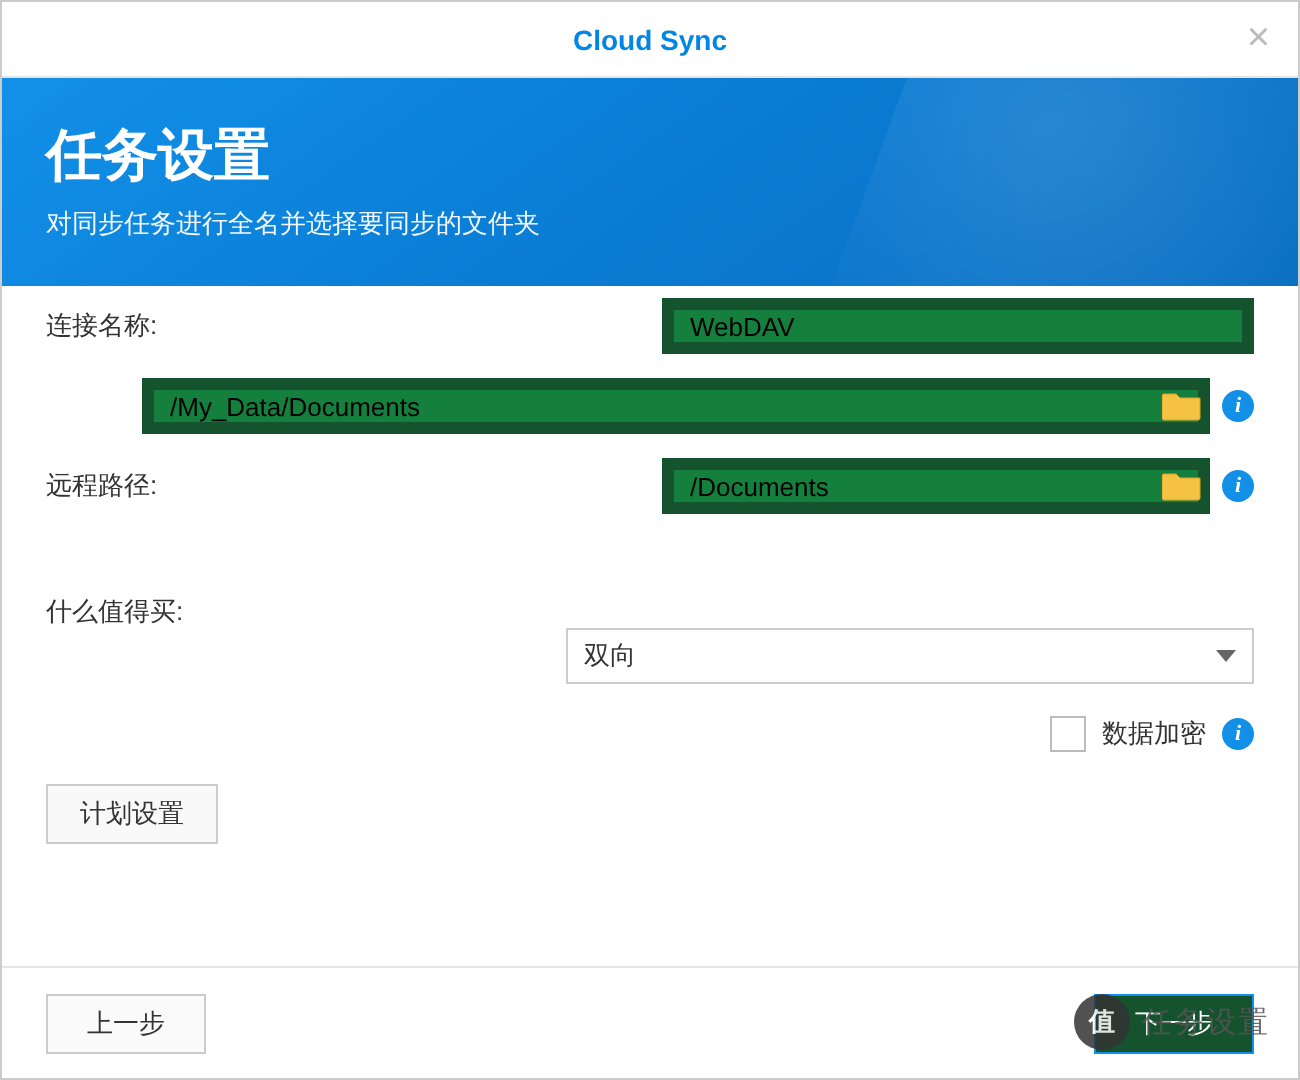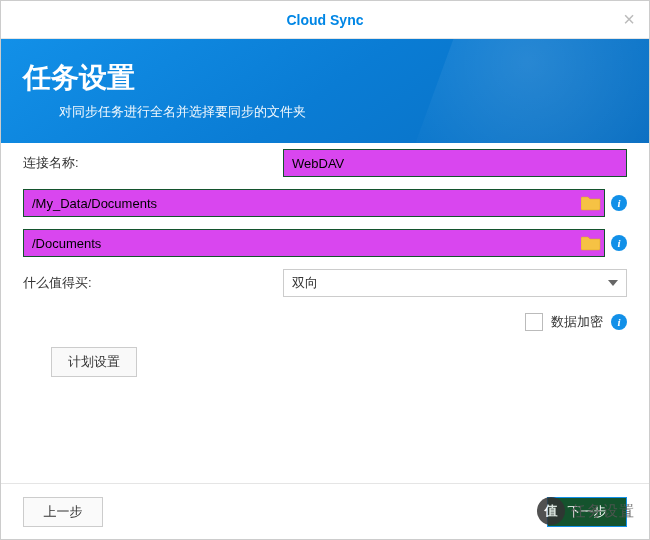--- a/index.html
+++ b/index.html
@@ -4,36 +4,36 @@
 <style>
   * { box-sizing: border-box; margin: 0; padding: 0; }
   html, body { width: 650px; height: 540px; font-family: "Helvetica Neue", Arial, "Microsoft YaHei", sans-serif; font-size: 13px; color: #333; }
   .window { width: 650px; height: 540px; border: 1px solid #ccc; background: #fff; display: flex; flex-direction: column; position: relative; overflow: hidden; }
   .titlebar { height: 38px; display: flex; align-items: center; justify-content: center; border-bottom: 1px solid #e5e5e5; position: relative; }
   .titlebar-title { color: #0086E5; font-weight: bold; font-size: 14px; }
   .close-icon { position: absolute; right: 14px; top: 8px; font-size: 20px; color: #bbb; cursor: pointer; line-height: 1; }
   .banner { background: linear-gradient(145deg, #1290E8 0%, #0A7CD4 50%, #0A6FC2 100%); color: #fff; padding: 20px 22px 22px 22px; position: relative; overflow: hidden; }
   .banner::after { content:""; position:absolute; right:-40px; top:-40px; width:260px; height:260px; background: radial-gradient(circle at 30% 30%, rgba(255,255,255,0.12), rgba(255,255,255,0) 60%); transform: rotate(20deg); }
   .banner h1 { font-size: 28px; font-weight: bold; margin-bottom: 6px; }
-  .banner p { font-size: 13px; opacity: 0.95; margin-left: 36px; }
+  .banner p { font-size: 13px; opacity: 0.95; }
   .form-area { flex: 1; padding: 6px 22px 10px 22px; display: flex; flex-direction: column; gap: 12px; }
   .row { display: flex; align-items: center; }
   .row-label { width: 260px; min-width: 260px; color: #333; }
   .row-field { flex: 1; display: flex; align-items: center; gap: 6px; }
-  .text-input { flex: 1; height: 28px; border: 1px solid #14532d; padding: 0 8px; font-size: 13px; background: #d946ef; }
+  .text-input { flex: 1; height: 28px; border: 6px solid #14532d; padding: 0 8px; font-size: 13px; background: #15803d; margin-left: 48px; }
   .input-wrap { flex: 1; position: relative; display: flex; align-items: center; justify-content: center; }
   .input-wrap .text-input { width: 100%; padding-right: 30px; }
   .folder-icon-btn { position: absolute; right: 4px; top: 50%; transform: translateY(-50%); width: 20px; height: 16px; display: inline-block; cursor: pointer; }
   .folder-icon-btn svg { width: 20px; height: 16px; display:block; }
   .info-icon { width: 16px; height: 16px; border-radius: 50%; background: #1290E8; color: #fff; font-size: 11px; font-style: italic; font-weight: bold; display: inline-flex; align-items: center; justify-content: center; cursor: default; font-family: Georgia, serif; }
-  .select { flex: 1; height: 28px; border: 1px solid #ccc; background: #fff; display: flex; align-items: center; justify-content: space-between; padding: 0 8px; cursor: pointer; }
+  .select { flex: 1; height: 28px; border: 1px solid #ccc; background: #fff; display: flex; align-items: center; justify-content: space-between; padding: 0 8px; cursor: pointer; margin-top: 45px; }
   .select .caret { border-left: 5px solid transparent; border-right: 5px solid transparent; border-top: 6px solid #666; width: 0; height: 0; }
   .checkbox-row { display: flex; align-items: center; gap: 8px; margin-top: 4px; padding-left: 4px; justify-content: flex-end; }
   .checkbox { width: 18px; height: 18px; border: 1px solid #bbb; background: #fff; cursor: pointer; }
-  .schedule-btn { margin-top: 4px; width: 86px; height: 30px; border: 1px solid #ccc; background: #f9f9f9; color: #333; font-size: 13px; cursor: pointer; padding: 0 10px; margin-left: 28px; }
+  .schedule-btn { margin-top: 4px; width: 86px; height: 30px; border: 1px solid #ccc; background: #f9f9f9; color: #333; font-size: 13px; cursor: pointer; padding: 0 10px; }
   .footer { height: 56px; border-top: 1px solid #e5e5e5; display: flex; align-items: center; justify-content: space-between; padding: 0 22px; background:#fff; }
   .btn { min-width: 80px; height: 30px; border: 1px solid #ccc; background: #fafafa; color: #333; font-size: 13px; cursor: pointer; padding: 0 16px; }
   .btn.primary { background: #14532d; border-color: #1290E8; color: #fff; }
   .watermark { position: absolute; right: 14px; bottom: 14px; display: flex; align-items: center; gap: 6px; opacity: 0.85; pointer-events: none; }
   .watermark-badge { width: 28px; height: 28px; border-radius: 50%; background: #333; color: #fff; display:flex; align-items:center; justify-content:center; font-size:13px; font-weight:bold; }
   .watermark-text { color: #555; font-size: 15px; letter-spacing: 1px; }
 </style>
 </head>
 <body>
 
@@ -66,20 +66,21 @@
             <svg viewBox="0 0 20 16">
                 <path d="M1 2h6l2 2h10v10a1 1 0 0 1-1 1H1a1 1 0 0 1-1-1V3a1 1 0 0 1 1-1z" fill="#F6C244" stroke="#D9A420" stroke-width="0.5"></path>
               </svg>
           </span>
         </div>
         <span class="info-icon">i</span>
       </div>
     </div>
 
     <div class="row">
+      <div class="row-label">远程路径:</div>
       <div class="row-field">
         <div class="input-wrap">
           <input class="text-input" type="text" value="/Documents" style="">
           <span class="folder-icon-btn">
             <svg viewBox="0 0 20 16">
                 <path d="M1 2h6l2 2h10v10a1 1 0 0 1-1 1H1a1 1 0 0 1-1-1V3a1 1 0 0 1 1-1z" fill="#F6C244" stroke="#D9A420" stroke-width="0.5"></path>
               </svg>
           </span>
         </div>
         <span class="info-icon">i</span>

